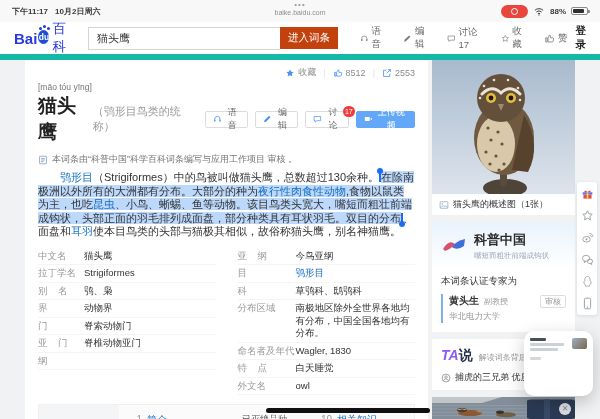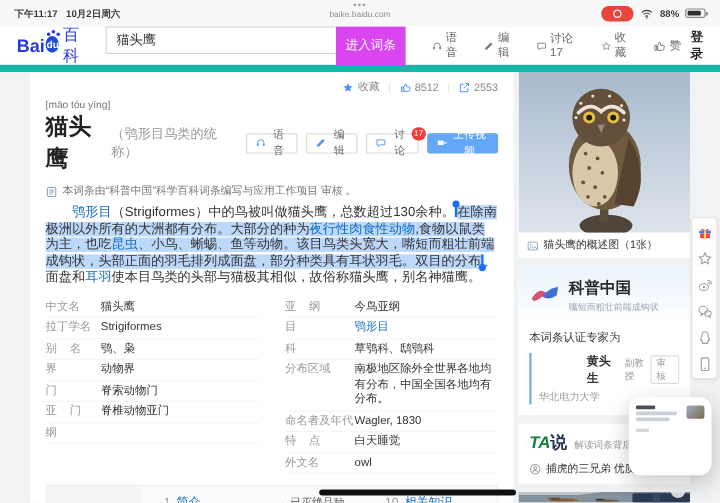--- a/index.html
+++ b/index.html
@@ -32,21 +32,21 @@
   .logo { display:flex; align-items:center; margin-right:14px; }
   .logo-bai { color:#2839dd; font-weight:bold; font-size:15px; }
   .logo-du { background:#1d4ed8; color:#fff; width:14px; height:14px; border-radius:50%; font-size:8.5px; font-weight:bold;
     display:inline-flex; align-items:center; justify-content:center; margin:0 1px; position:relative; top:-1px;}
   .logo-du::before { content:""; position:absolute; top:-3px; left:1px; width:3px; height:3px; border-radius:50%;
     background:#2839dd; box-shadow:4px -2px 0 #2839dd, 8px 0 0 #2839dd; }
   .logo-suffix { color:#2839dd; font-weight:normal; font-size:13.5px; margin-left:2px; }
   .search-box { display:flex; }
   .search-input { width:192px; height:23px; border:1px solid #d4d4d4; border-right:none; font-size:11px;
     padding:0 8px; color:#333; outline:none; font-family:inherit; }
-  .enter-btn { height:33px; width:58px; background:#d946ef; border:none; color:#fff; font-size:10.5px; font-family:inherit; }
+  .enter-btn { height:22px; width:58px; background:#c2410c; border:none; color:#fff; font-size:10.5px; font-family:inherit; }
   .header-actions { display:flex; align-items:center; gap:17px; margin-left:22px; }
   .h-action { display:flex; align-items:center; gap:3px; font-size:9.5px; color:#666; cursor:pointer; }
   .h-action .h-ic { width:11px; height:11px; color:#7d7d7d; }
   .login { margin-left:auto; font-weight:bold; color:#222; font-size:10.5px;text-align:right; }
 
   
   .content { position:absolute; left:25px; top:60px; width:403px; bottom:0; background:#fff; padding:6px 13px 0 13px; z-index:5; }
   .stats-row { display:flex; justify-content:flex-end; align-items:center; gap:7px; font-size:9px; color:#8b8b8b; height:13px; }
   .stat { display:flex; align-items:center; gap:3px; }
   .stat .s-ic { width:10px; height:10px; color:#4a90f5; }
@@ -101,29 +101,29 @@
   .gallery-img { height:134px; overflow:hidden; }
   .gallery-caption { height:21px; display:flex; align-items:center; gap:4px; font-size:9px; color:#333; padding:0 7px; cursor:pointer; }
   .gallery-caption .g-ic { width:10px; height:10px; color:#8aa6c0; }
 
   .kepu-head { padding:9px 9px 7px; background:linear-gradient(180deg,#e9f3fc,#ffffff); display:flex; align-items:center; gap:7px; }
   .kepu-title { font-size:13px; font-weight:bold; color:#2b2b2b; }
   .kepu-sub { font-size:7.5px; color:#9aa7b6; margin-top:2px; }
   .kepu-body { padding:7px 9px 9px; }
   .kepu-note { font-size:9.5px; color:#333; }
   .expert { margin-top:6px; border-left:2px solid #7fb0e8; padding-left:6px; }
-  .expert-top { display:flex; align-items:center;margin-left:40px; }
+  .expert-top { display:flex; align-items:center; }
   .expert-name { font-size:10px; font-weight:bold; color:#333; }
   .expert-title { font-size:8px; color:#9a9a9a; margin-left:5px; }
   .review-tag { margin-left:auto; font-size:8px; color:#999; border:1px solid #ddd; border-radius:2px; padding:0 4px; line-height:11px; }
   .expert-org { font-size:8.5px; color:#9a9a9a; margin-top:3px; }
 
   .tashuo { padding:7px 9px 6px; }
   .tashuo-head { display:flex; align-items:baseline; gap:6px; }
-  .ts-ta { font-size:14px; font-weight:bold; color:#15803d; font-style:italic;text-align:right; }
+  .ts-ta { font-size:14px; font-weight:bold; color:#8b5cf6; font-style:italic;text-align:right; }
   .ts-shuo { font-size:14px; font-weight:bold; color:#25304a; }
   .tashuo-sub { font-size:8px; color:#999; }
   .tashuo-entry { margin-top:6px; display:flex; align-items:center; gap:4px; font-size:9px; color:#333; cursor:pointer; }
   .tashuo-entry .e-ic { width:10px; height:10px; color:#8a8a8a; flex-shrink:0; }
   .tashuo-entry span { white-space:nowrap; overflow:hidden; }
   .ducks { flex:1; position:relative; overflow:hidden; }
   .ducks svg { width:100%; height:100%; }
   .img-close { position:absolute; right:4px; bottom:4px; width:12px; height:12px; border-radius:50%;
     background:rgba(250,250,250,.85); color:#8a8a8a; font-size:8px; line-height:12px; text-align:center; }
 

